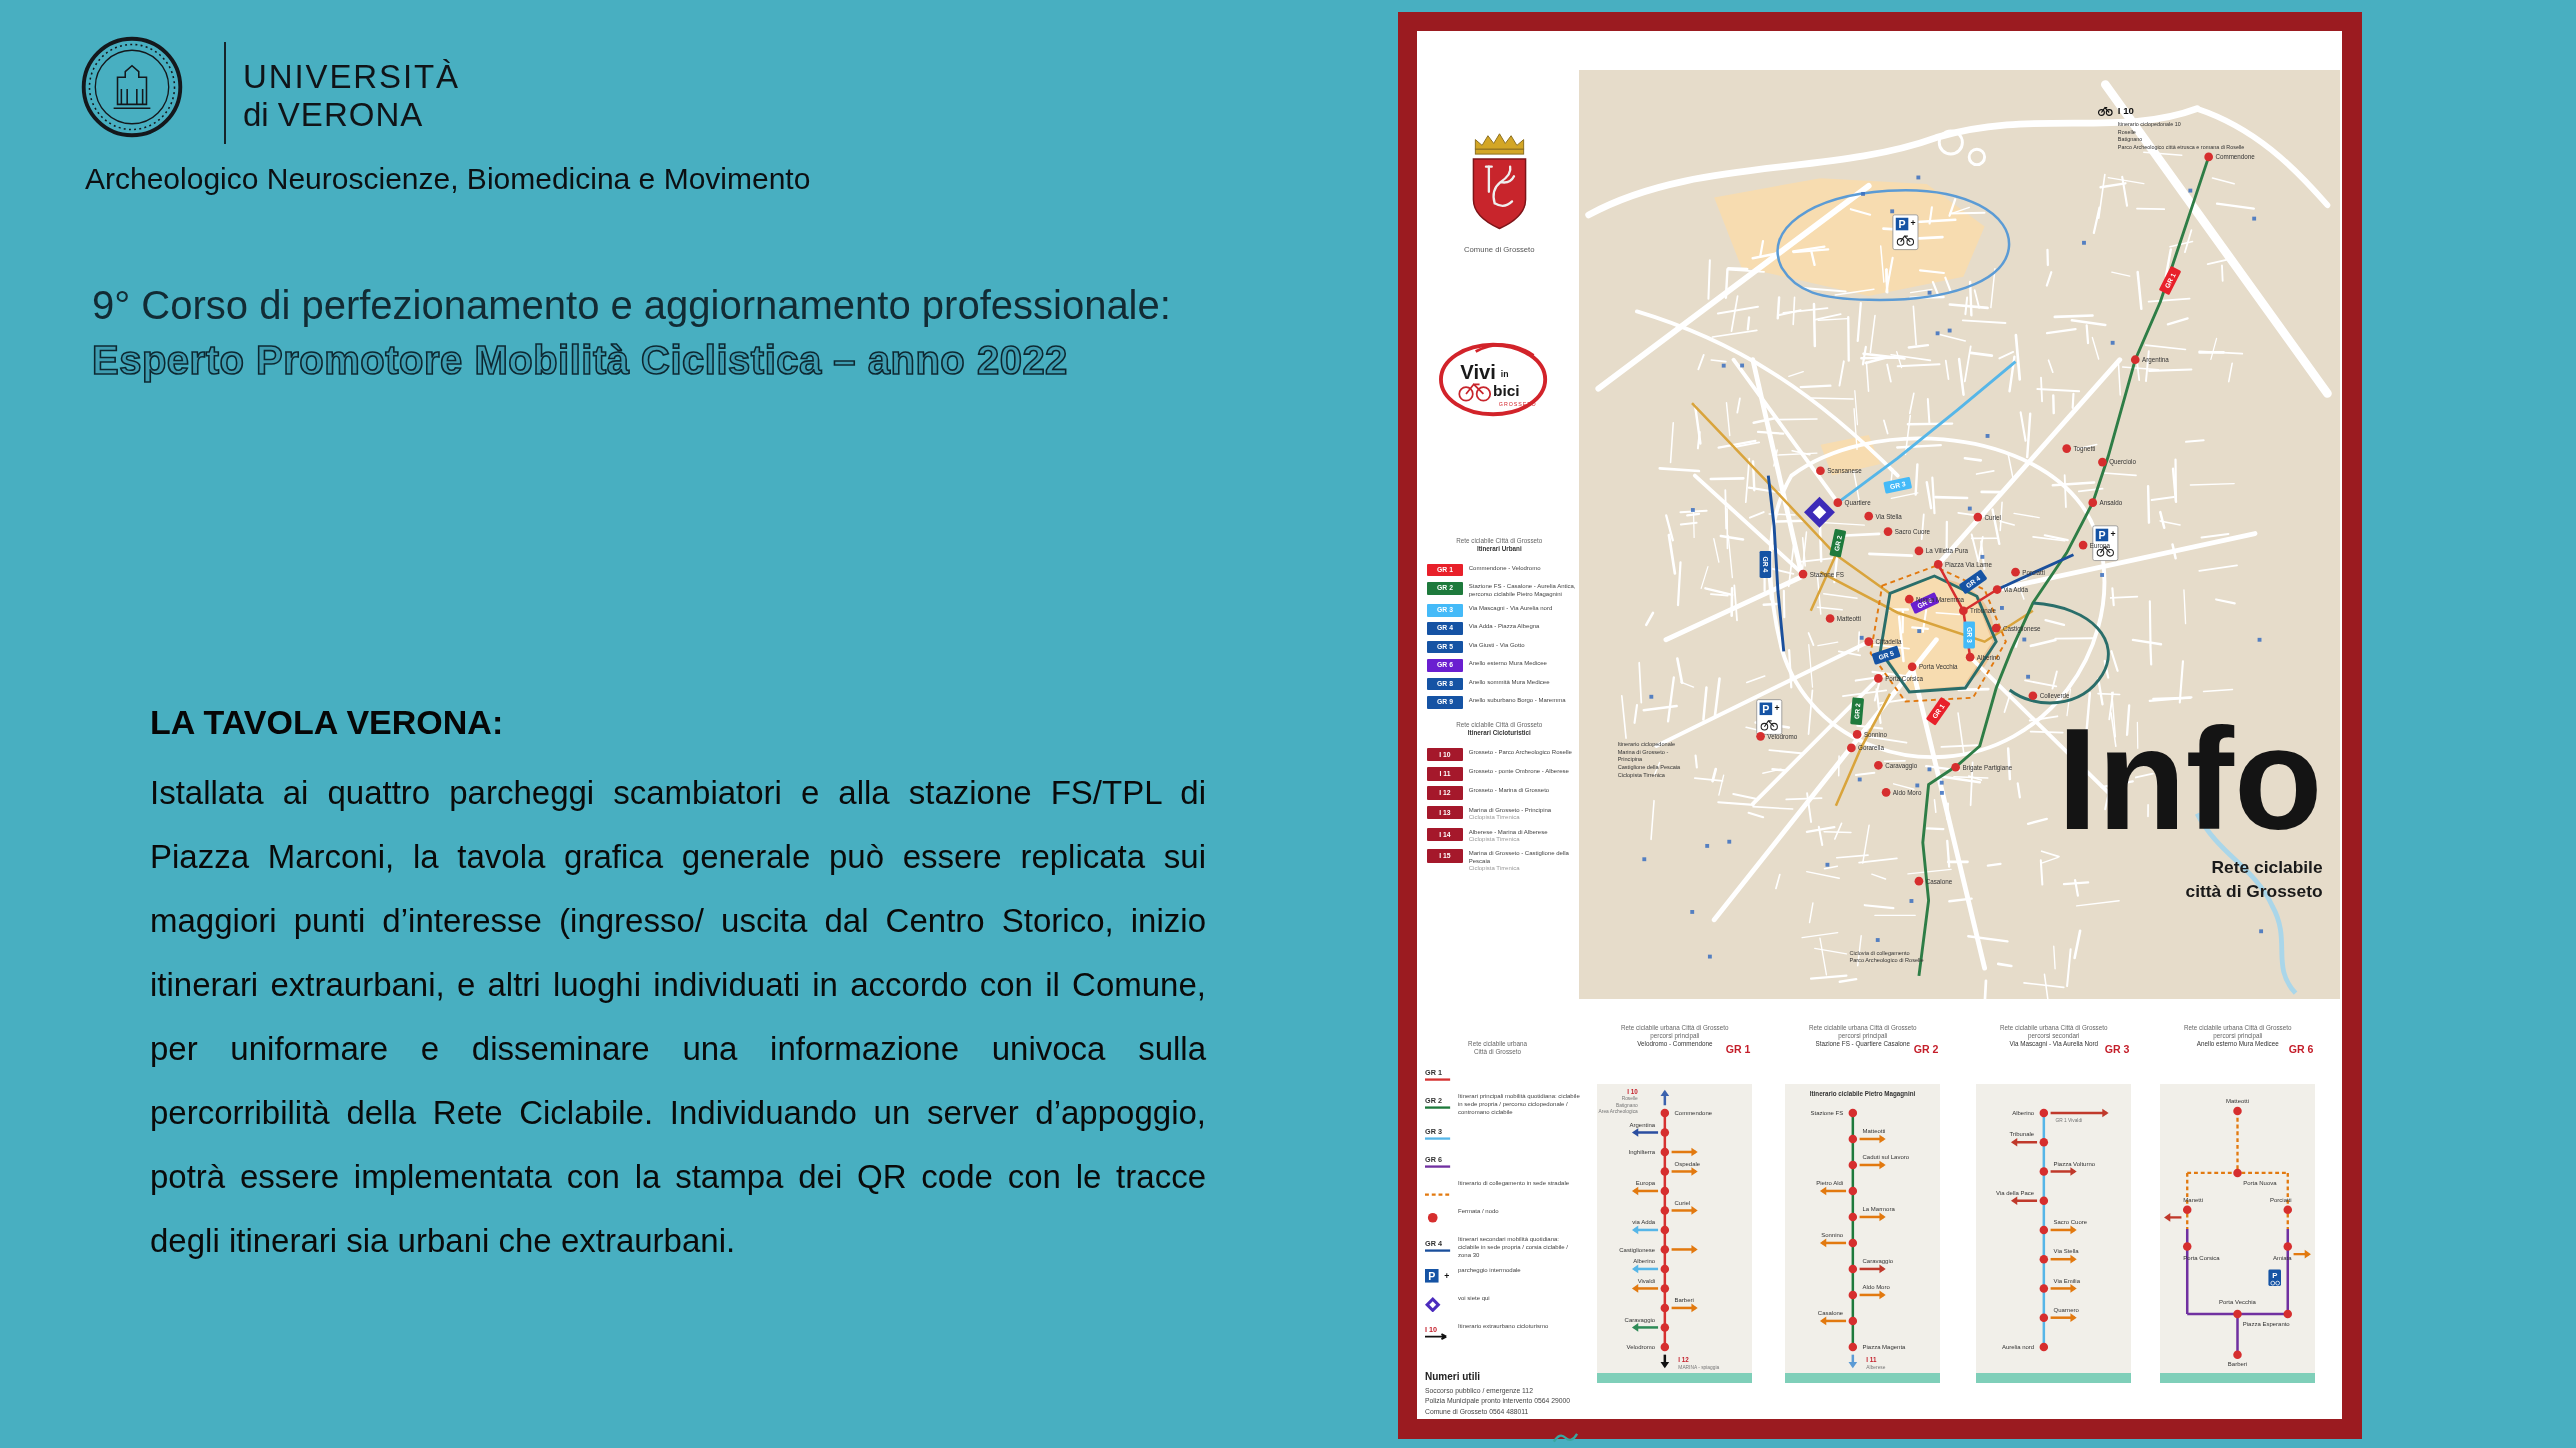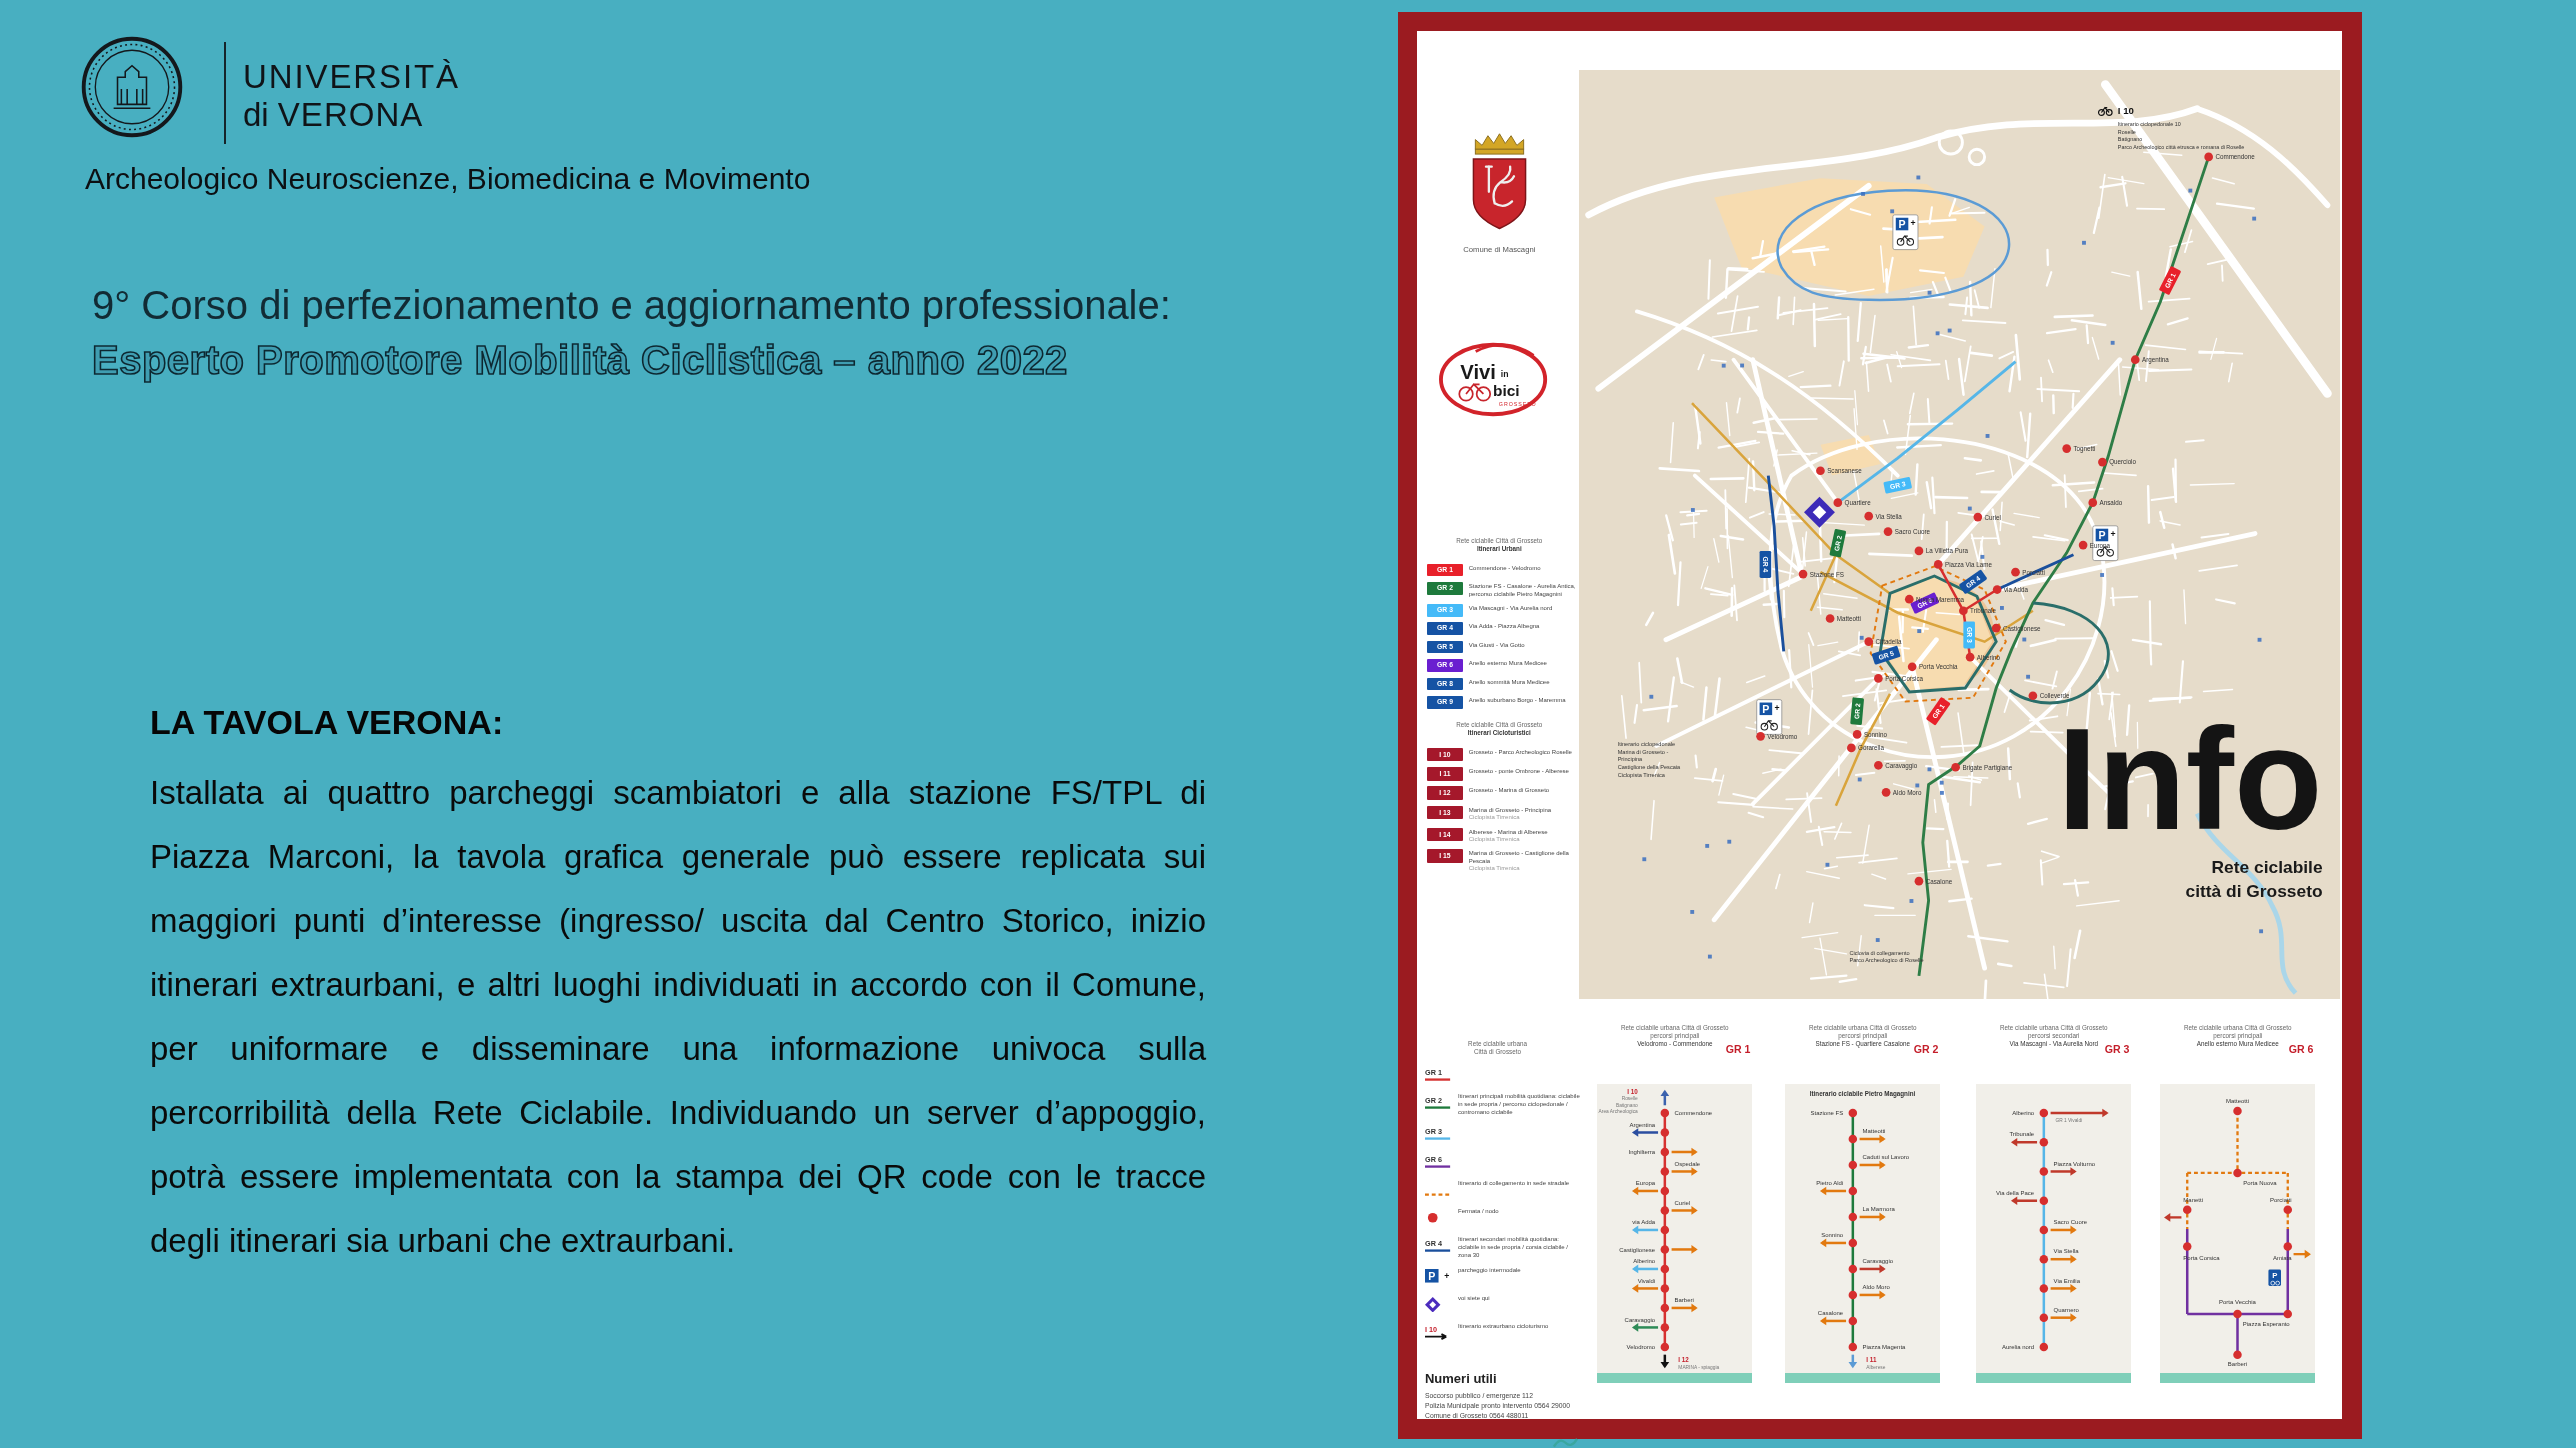--- a/index.html
+++ b/index.html
@@ -43,21 +43,21 @@
   .strip-head{position:relative;width:155px;height:58px;font-size:6.3px;color:#666;text-align:center;line-height:1.3;}
   .strip-code{position:absolute;right:1.9px;top:19.3px;font-size:10.6px;font-weight:700;color:#c41e2a;}
   .strip-route{font-size:6.3px;color:#333;}
   .strip-card{position:absolute;top:60px;left:0;width:155px;height:299px;background:#f1efe9;}
   .tealbar{position:absolute;left:0;bottom:0;width:100%;height:9.7px;background:#7fcfb9;}
   .sleg{position:absolute;left:7.7px;top:1009px;width:156px;}
   .sleg-row{display:flex;margin-bottom:6.8px;align-items:flex-start;}
   .sleg-sym{flex:0 0 33px;padding-top:1.9px;}
   .sleg-txt{font-size:6px;color:#444;line-height:1.3;}
   .numeri{font-size:6.8px;color:#444;line-height:1.5;}
-  .numeri .t{font-size:13px;font-weight:700;color:#222;margin-bottom:1.9px;}
+  .numeri .t{font-size:10px;font-weight:700;color:#222;margin-bottom:1.9px;}
   text{font-family:"Liberation Sans",sans-serif;}
 </style>
 </head>
 <body>
 
 <div class="page">
 
   <svg class="seal" viewBox="0 0 118 120">
     <circle cx="59" cy="60" r="50" fill="none" stroke="#14181c" stroke-width="4"></circle>
     <circle cx="59" cy="60" r="38" fill="none" stroke="#14181c" stroke-width="1.4"></circle>
@@ -89,21 +89,21 @@
           <path d="M20,22 L20,12 L27,18 L33,8 L39,16 L45,6 L51,16 L57,8 L63,18 L70,12 L70,22 Z"></path>
           <rect x="20" y="22" width="50" height="5"></rect>
         </g>
         <path d="M18,32 L72,32 L72,74 Q72,92 45,104 Q18,92 18,74 Z" fill="#c8252c" stroke="#7d1418" stroke-width="1.5"></path>
         <g stroke="#efefef" stroke-width="2.4" fill="none" stroke-linecap="round">
           <path d="M34,40 L34,66"></path>
           <path d="M31,40 L37,40"></path>
           <path d="M40,78 Q36,64 46,56 Q58,48 56,40 M46,56 Q56,58 60,50 M40,78 Q50,84 58,76"></path>
         </g>
       </svg>
-      <div class="crest-cap">Comune di Mascagni</div>
+      <div class="crest-cap">Comune di Grosseto</div>
 
       <svg class="vivi" viewBox="0 0 120 86">
         <ellipse cx="58" cy="43" rx="54" ry="36" fill="none" stroke="#d2232a" stroke-width="4"></ellipse>
         <path d="M100,18 Q70,-2 40,14" fill="none" stroke="#d2232a" stroke-width="3"></path>
         <text x="24" y="42" font-size="21" font-weight="800" fill="#1a1a1a">Vivi</text>
         <text x="66" y="40" font-size="9" font-weight="700" fill="#1a1a1a">in</text>
         <text x="58" y="60" font-size="16" font-weight="800" fill="#1a1a1a">bici</text>
         <g stroke="#c8252c" stroke-width="1.8" fill="none">
           <circle cx="30" cy="58" r="7"></circle>
             <circle cx="48" cy="58" r="7"></circle>

